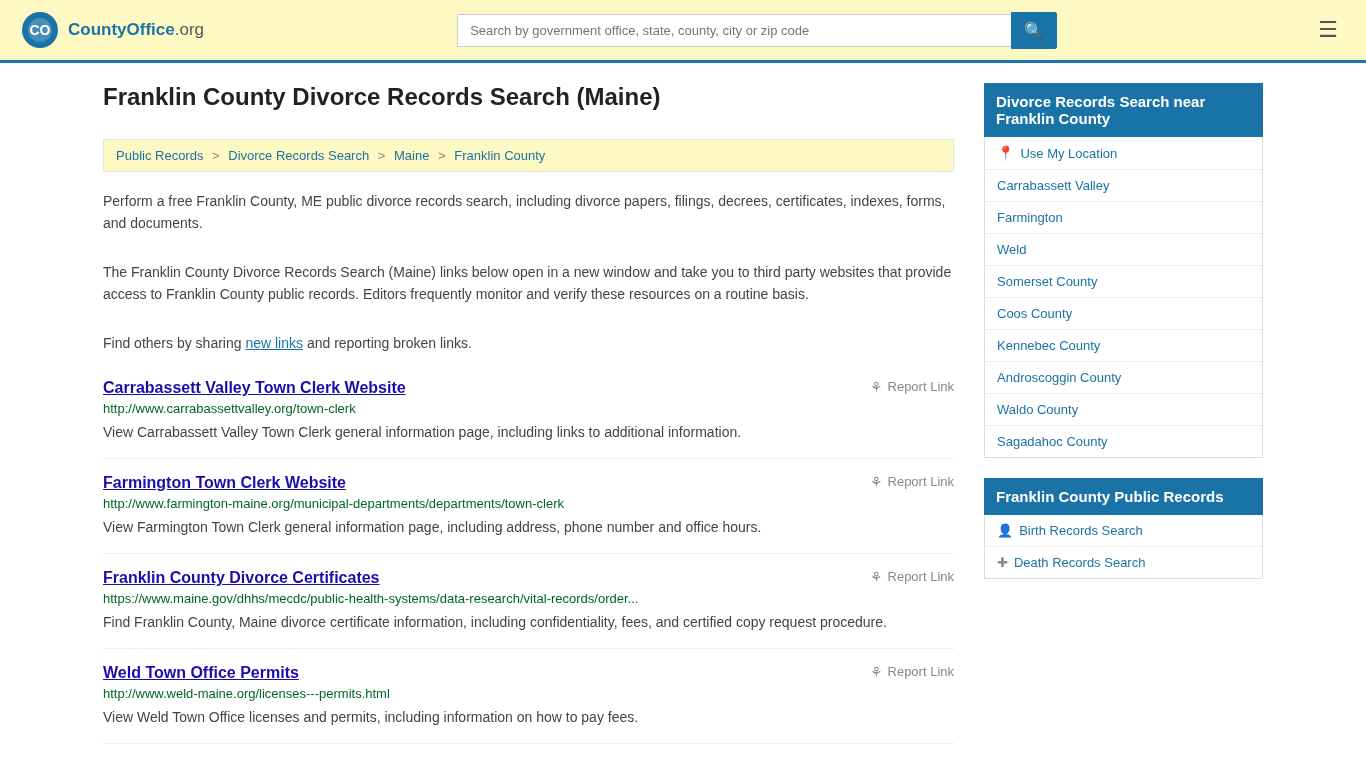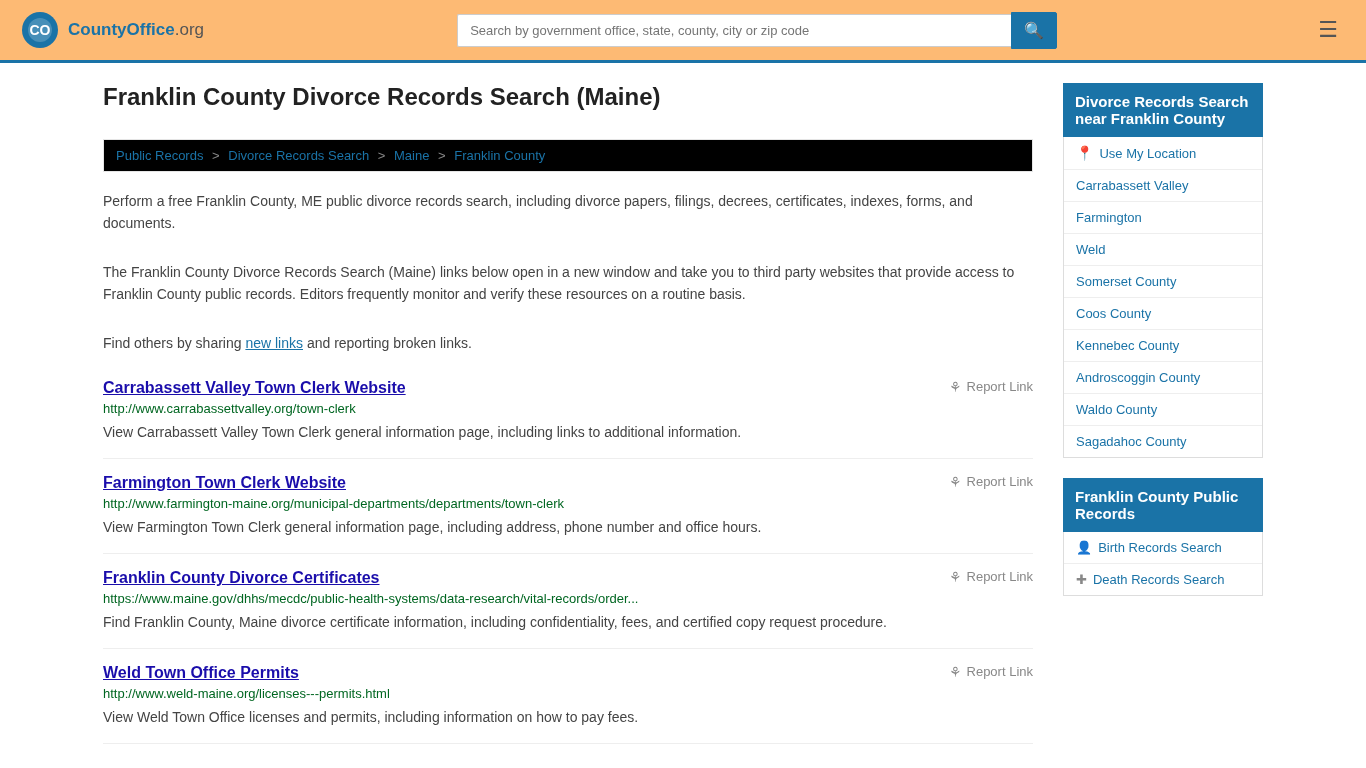--- a/index.html
+++ b/index.html
@@ -1,20 +1,20 @@
 <!DOCTYPE html>
 <html><head>
   <meta charset="utf-8">
   <style>
     * { margin: 0; padding: 0; box-sizing: border-box; }
     body { font-family: Arial, sans-serif; font-size: 14px; color: #333; background: #fff; }
 
     
     .header {
-      background: #fdba74;
+      background: #fef9c3;
       border-bottom: 3px solid #1a73a7;
       padding: 10px 20px;
       display: flex;
       align-items: center;
       justify-content: space-between;
     }
     .logo-area {
       display: flex;
       align-items: center;
       gap: 8px;
@@ -77,21 +77,21 @@
     }
     .page-title {
       font-size: 24px;
       font-weight: bold;
       color: #222;
       margin-bottom: 28px;
     }
 
     
     .breadcrumb {
-      background: #000000;
+      background: #fef9c3;
       padding: 8px 12px;
       font-size: 13px;
       margin-bottom: 18px;
       border: 1px solid #e5e5e5;
     }
     .breadcrumb a {
       color: #1a73a7;
       text-decoration: none;
     }
     .breadcrumb span { color: #888; margin: 0 5px; }
@@ -145,21 +145,21 @@
       margin-bottom: 6px;
     }
     .result-desc {
       font-size: 14px;
       color: #444;
       line-height: 1.5;
     }
 
     
     .sidebar {
-      width: 200px;
+      width: 279px;
       flex-shrink: 0;
     }
     .sidebar-section {
       margin-bottom: 20px;
     }
     .sidebar-header {
       background: #1a73a7;
       color: #fff;
       font-size: 15px;
       font-weight: bold;

